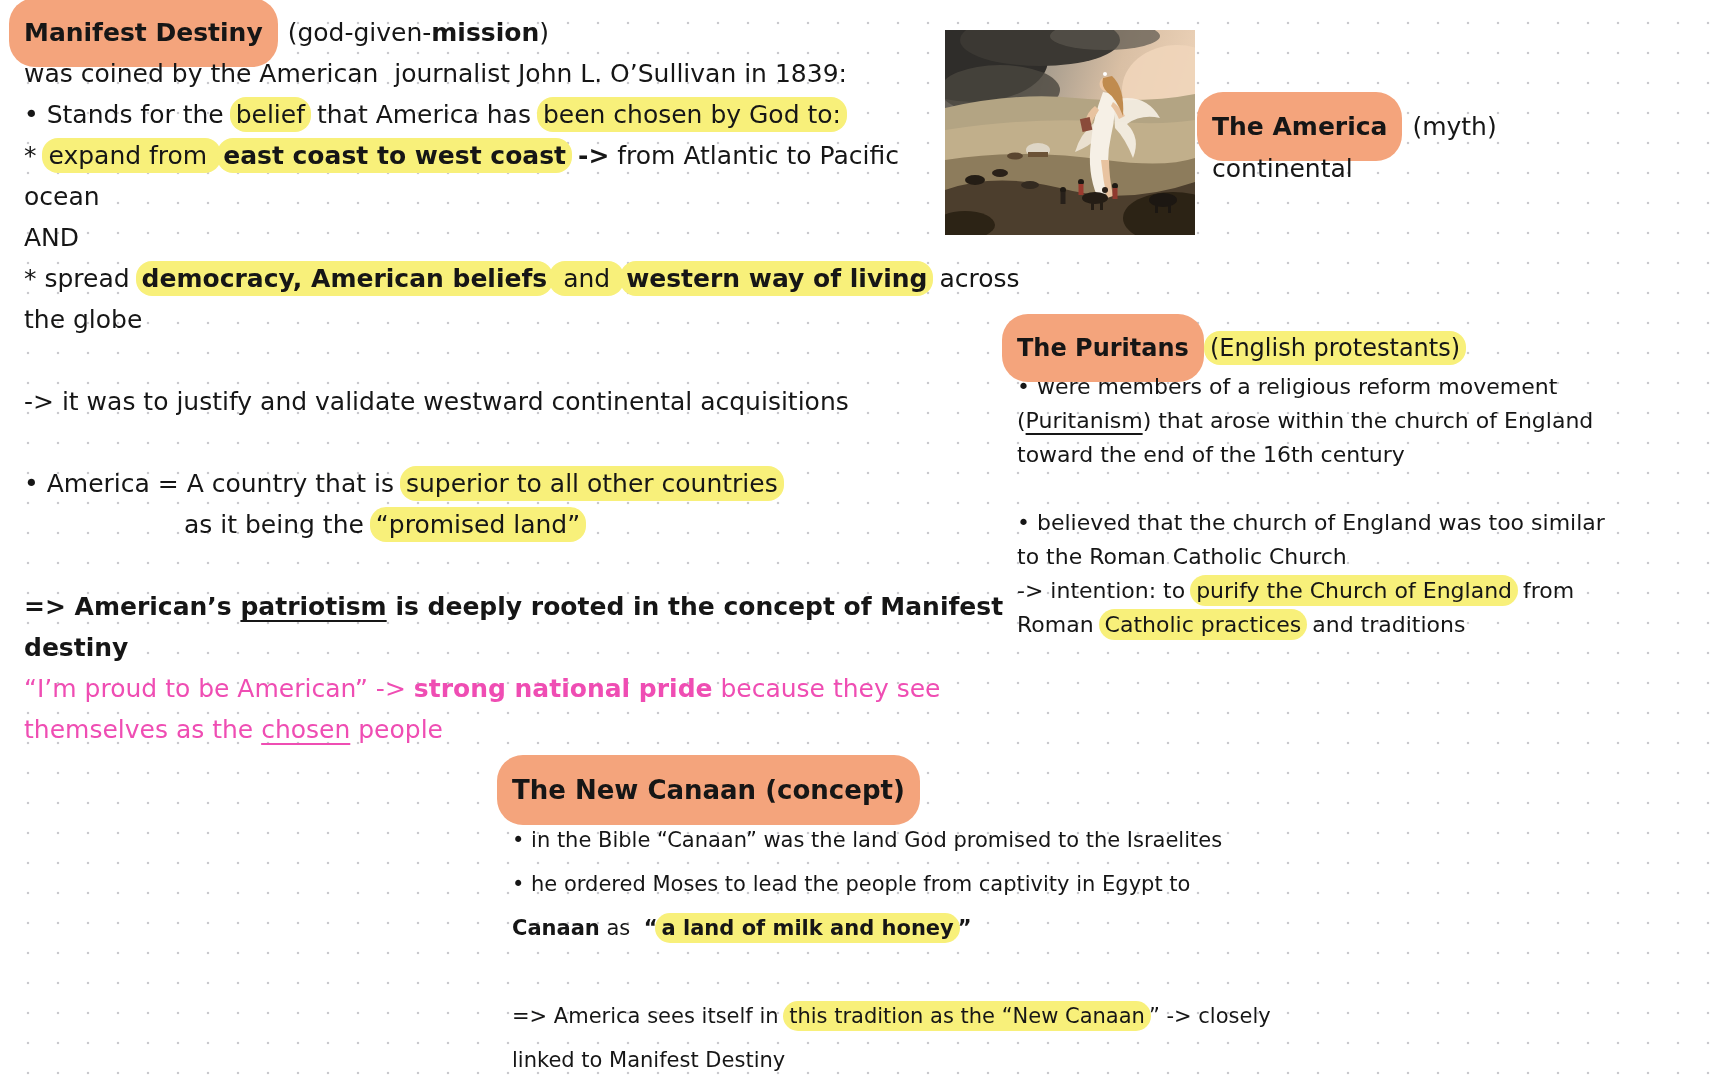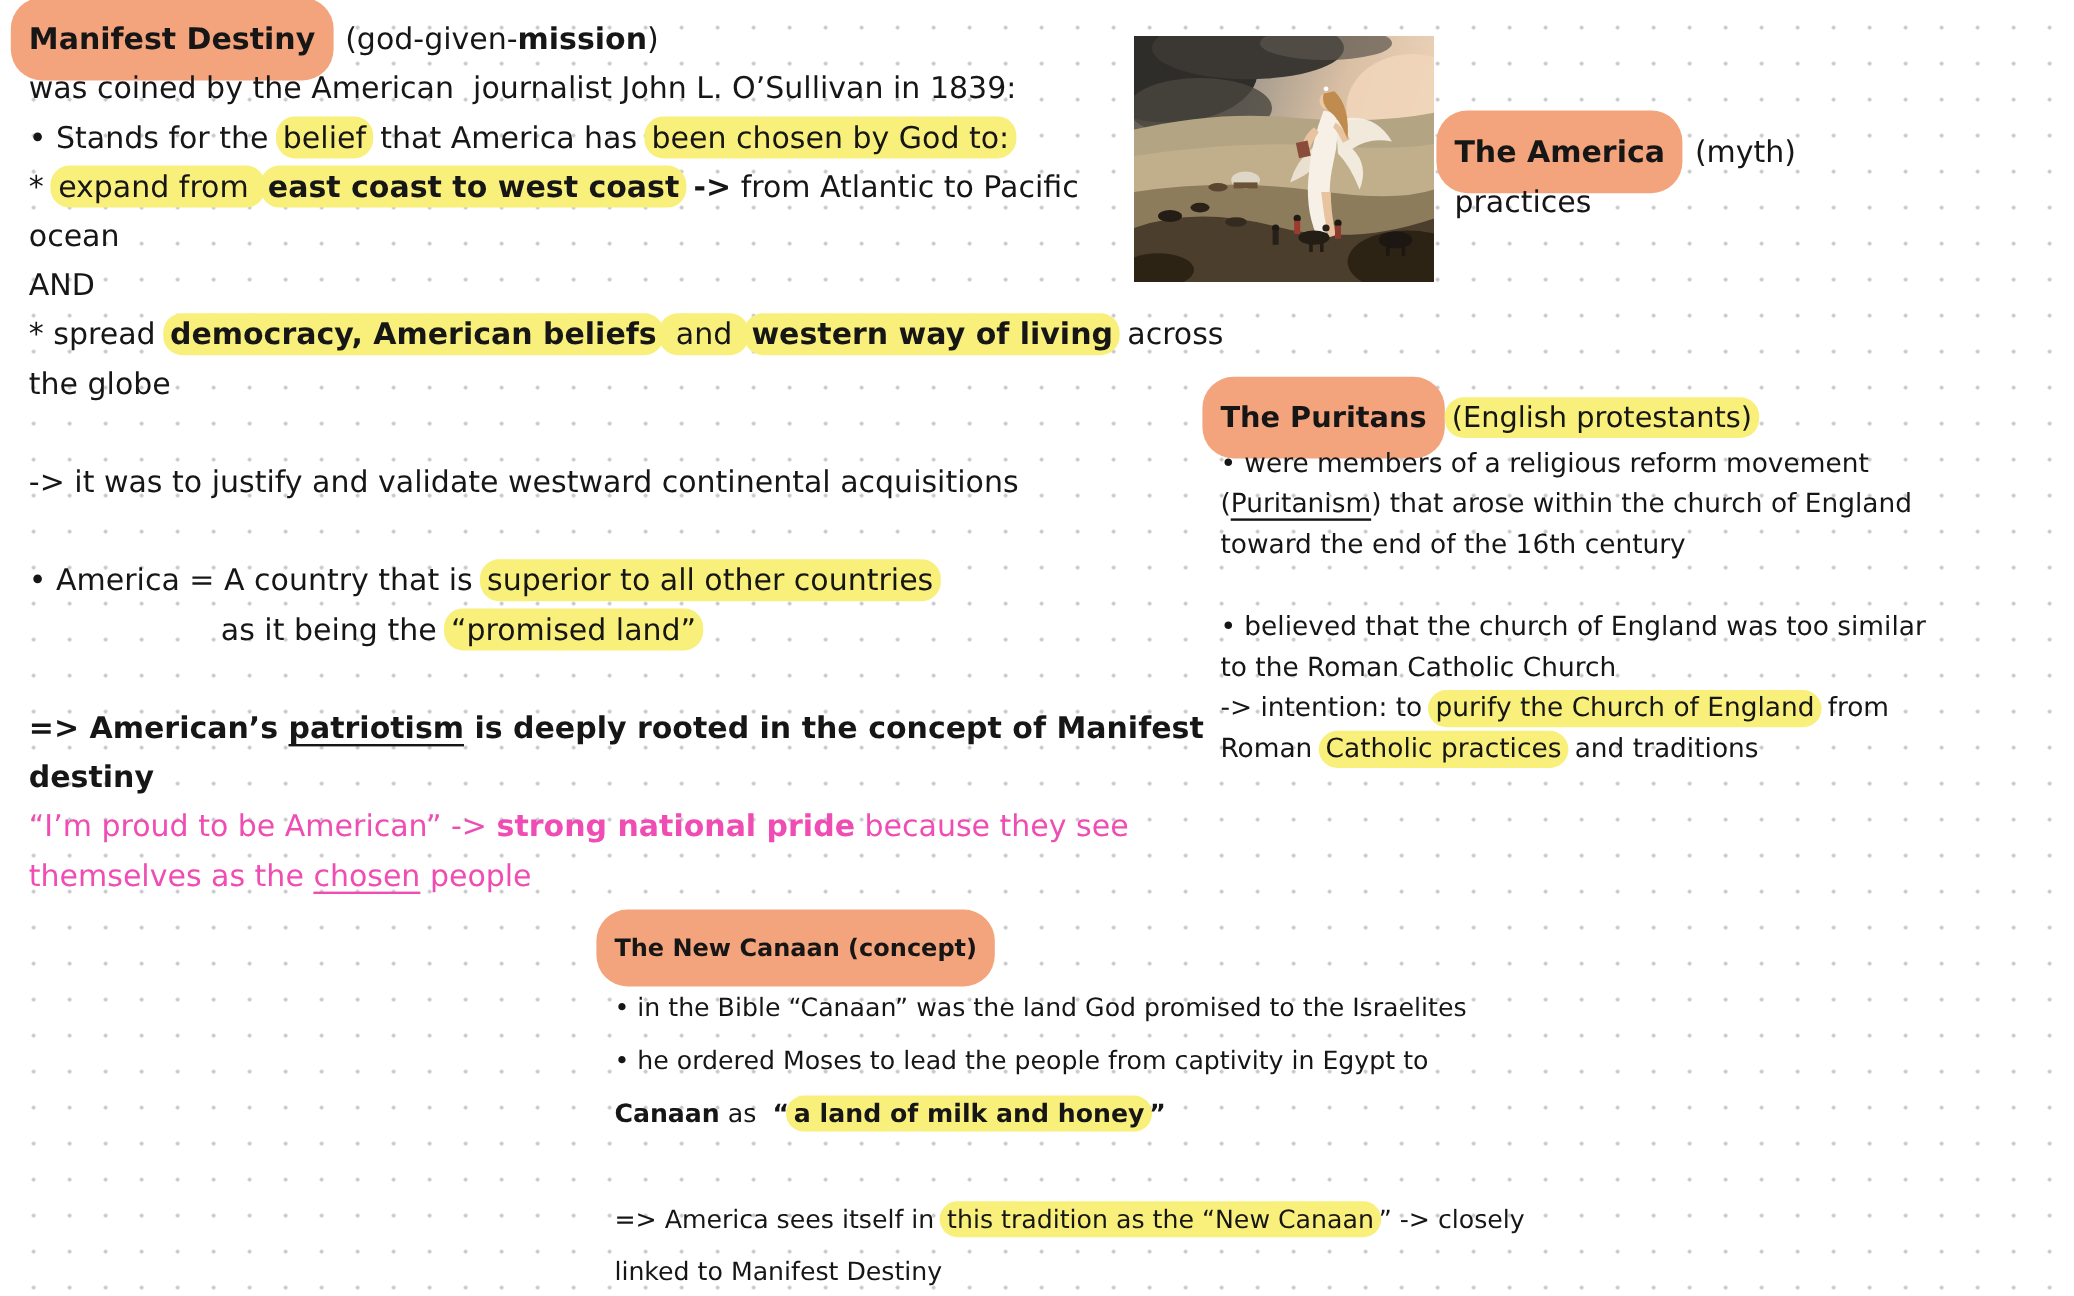--- a/index.html
+++ b/index.html
@@ -9,21 +9,21 @@
     background-size:30px 30px;background-position:13px 8px;
     font-family:"DejaVu Sans","Liberation Sans",sans-serif;color:#161616;
   }
   .sec{position:absolute;white-space:pre;}
   .ln{display:block;}
   .sec-manifest .ln{height:41px;line-height:41px;font-size:25px;}
   .sec-frontier .ln{height:42px;line-height:42px;font-size:25px;}
   .sec-puritans .ln{height:34px;line-height:34px;font-size:22px;}
   .sec-puritans .ln.head{height:44px;line-height:44px;font-size:24px;}
   .sec-canaan .ln{height:44px;line-height:44px;font-size:21px;}
-  .sec-canaan .ln.head{height:56px;line-height:56px;font-size:20px;}
+  .sec-canaan .ln.head{height:56px;line-height:56px;font-size:26px;}
   .ind{padding-left:160px;}
   .b{font-weight:700;margin-top:48px;}
   .u{text-decoration:underline;text-decoration-thickness:2px;text-underline-offset:5px;}
   .hl{background:#f8f07a;border-radius:16px;padding:3px 6px;margin:0 -2px;}
   .pill{background:#f4a47c;border-radius:26px;padding:20px 15px;margin-left:-15px;margin-right:2px;font-weight:700;}
   .pk{color:#ef4db3;}
   .painting{position:absolute;left:945px;top:30px;width:250px;height:205px;}
 </style>
 </head>
 <body>
@@ -77,19 +77,19 @@
     <circle cx="170" cy="156" r="3" fill="#1f1a14"></circle>
       <rect x="167.5" y="158" width="5" height="11" fill="#8f3a2e"></rect>
     <ellipse cx="218" cy="170" rx="14" ry="7" fill="#1c1712"></ellipse>
     <rect x="210" y="174" width="3" height="9" fill="#1c1712"></rect>
       <rect x="223" y="174" width="3" height="9" fill="#1c1712"></rect>
     <ellipse cx="30" cy="150" rx="10" ry="5" fill="#241d15"></ellipse>
     <ellipse cx="55" cy="143" rx="8" ry="4" fill="#2a2119"></ellipse>
     <ellipse cx="85" cy="155" rx="9" ry="4" fill="#332a20"></ellipse>
   </svg>
 
-  <div class="sec sec-frontier" style="left:1212px;top:106px;"><div class="ln"><span class="pill">The America</span><span> (myth)</span></div><div class="ln"><span>practices</span></div></div>
+  <div class="sec sec-frontier" style="left:1212px;top:106px;"><div class="ln"><span class="pill">The America</span><span> (myth)</span></div><div class="ln"><span>continental</span></div></div>
 
   <div class="sec sec-puritans" style="left:1017px;top:326px;"><div class="ln head"><span class="pill">The Puritans</span><span class="hl">(English protestants)</span></div><div class="ln"><span>• were members of a religious reform movement</span></div><div class="ln"><span>(</span><span class="u">Puritanism</span><span>) that arose within the church of England</span></div><div class="ln"><span>toward the end of the 16th century</span></div><div class="ln"></div><div class="ln"><span>• believed that the church of England was too similar</span></div><div class="ln"><span>to the Roman Catholic Church</span></div><div class="ln"><span>-&gt; intention: to </span><span class="hl">purify the Church of England</span><span> from</span></div><div class="ln"><span>Roman </span><span class="hl">Catholic practices</span><span> and traditions</span></div></div>
 
   <div class="sec sec-canaan" style="left:512px;top:762px;"><div class="ln head"><span class="pill">The New Canaan (concept)</span></div><div class="ln"><span>• in the Bible “Canaan” was the land God promised to the Israelites</span></div><div class="ln"><span>• he ordered Moses to lead the people from captivity in Egypt to</span></div><div class="ln"><span class="b">Canaan</span><span> as  </span><span class="b">“</span><span class="hl b">a land of milk and honey</span><span class="b">”</span></div><div class="ln"></div><div class="ln"><span>=&gt; America sees itself in </span><span class="hl">this tradition as the “New Canaan</span><span>” -&gt; closely</span></div><div class="ln"><span>linked to Manifest Destiny</span></div></div>
 
 </div>
 
 </body></html>

